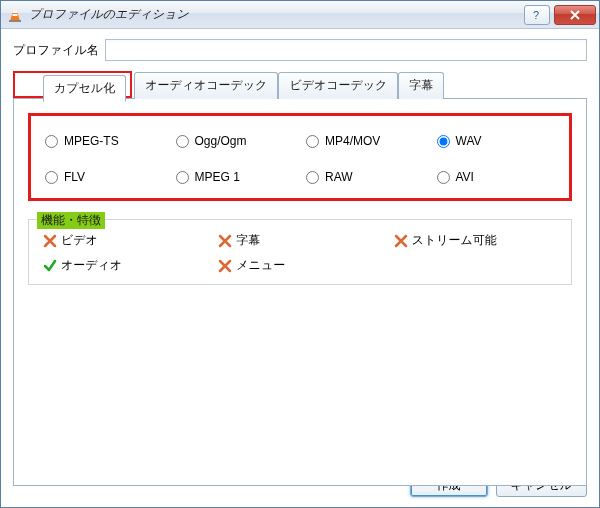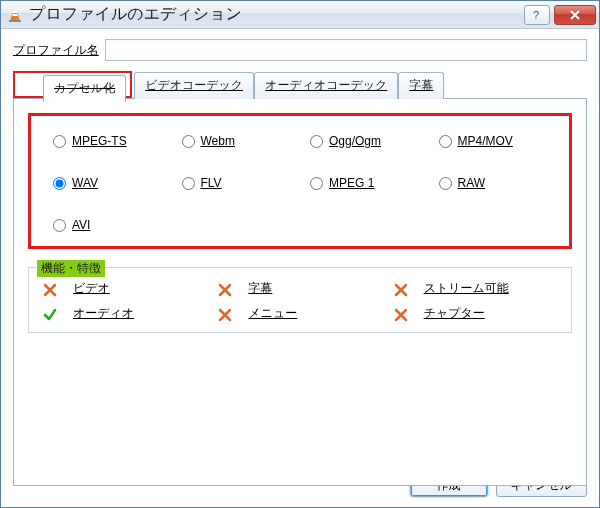--- a/index.html
+++ b/index.html
@@ -15,21 +15,21 @@
   
   .titlebar {
     height: 28px;
     background: linear-gradient(to bottom, #f8fafc 0%, #e6ecf3 45%, #d6e0ec 46%, #dfe8f2 100%);
     border-bottom: 1px solid #b8c6d6;
     display: flex; align-items: center;
     padding: 0 3px 0 6px;
     color: #1a1a1a;
   }
   .titlebar .app-icon { width:16px; height:16px; margin-right:6px; display:flex; align-items:center; justify-content:center;}
-  .titlebar .title { flex:1; font-size:16px; }
+  .titlebar .title { flex:1; font-size:12px;font-style:italic; }
   .tbtn { height:20px; margin-left:4px; border:1px solid #8fa6bd; border-radius:3px;
     background:linear-gradient(to bottom,#fdfefe,#e4ecf5); display:flex; align-items:center; justify-content:center; }
   .tbtn.help { width:26px; }
   .tbtn.close { width:42px; background:linear-gradient(to bottom,#e78f85,#d1584c 45%,#c23c2f 46%,#cf4f42);
     border-color:#9c3e34; color:#fff; }
   .tbtn svg { display:block; }
 
   .client { padding: 10px 12px 12px 12px; }
 
   .row-name { display:flex; align-items:center; margin-bottom:10px; }
@@ -59,43 +59,43 @@
 
   .tabpanel {
     border:1px solid #9fb3c8; background:#fff;
     padding:14px 14px 12px 14px;
     position:relative; z-index:1;
     height: 388px;
   }
 
   .radio-area {
     border:3px solid #e51b1b;
-    padding:18px 14px 14px 22px;
+    padding:18px 14px 14px 14px;
     display:grid;
     grid-template-columns: repeat(4, 1fr);
-    gap: 28px 12px;
+    gap: 22px 12px;
   }
   .ropt { display:flex; align-items:center; gap:6px; }
   .ropt input { margin:0; }
 
   .features {
     margin-top:18px;
     border:1px solid #cfd8e2;
     padding:12px 14px 10px 14px;
     position:relative;
   }
   .features .legend {
     position:absolute; top:-8px; left:8px; background:#84cc16; padding:0 4px;
     color:#1a1a1a;
   }
   .feat-grid {
     display:grid; grid-template-columns: repeat(3,1fr);
     gap:8px 12px;
   }
-  .feat { display:flex; align-items:flex-end; gap:16px; }
+  .feat { display:flex; align-items:center; gap:4px; }
   .mk { width:14px; height:14px; display:inline-flex; align-items:center; justify-content:center; }
   .mk.x svg path { stroke:#d63; }
   .mk.ok svg path { stroke:#2a2; }
 
   .footer {
     position:absolute; right:12px; bottom:10px;
     display:flex; gap:8px;
   }
   .btn {
     min-width:78px; height:24px;
@@ -125,46 +125,42 @@
         <text x="1" y="10" font-size="11" fill="#3a5a7a" font-family="sans-serif">?</text>
       </svg>
   </div>
   <div class="tbtn close">
     <svg width="12" height="10" viewBox="0 0 12 10">
       <path d="M2 1 L10 9 M10 1 L2 9" stroke="#fff" stroke-width="2"></path>
     </svg>
   </div>
 </div>
 
-<div class="client" style="position:relative; height:calc(100% - 28px);text-decoration:underline;">
+<div class="client" style="position:relative; height:calc(100% - 28px);">
 
   <div class="row-name">
     <label>プロファイル名</label>
     <input type="text" value="" style="">
   </div>
 
   <div class="tabstrip">
     <span class="tab-highlight">
       <span class="tab active">カプセル化</span>
     </span>
+    <span class="tab">オーディオコーデック</span>
     <span class="tab">ビデオコーデック</span>
-    <span class="tab">オーディオコーデック</span>
     <span class="tab">字幕</span>
   </div>
 
   <div class="tabpanel">
 
     <div class="radio-area" id="radio-area">
         <label class="ropt">
           <input type="radio" name="fmt" style="">
           <span>MPEG-TS</span>
-        </label>
-        <label class="ropt">
-          <input type="radio" name="fmt" style="">
-          <span>Webm</span>
         </label>
         <label class="ropt">
           <input type="radio" name="fmt" style="">
           <span>Ogg/Ogm</span>
         </label>
         <label class="ropt">
           <input type="radio" name="fmt" style="">
           <span>MP4/MOV</span>
         </label>
         <label class="ropt">
@@ -225,28 +221,20 @@
             <span>オーディオ</span>
           </div>
           <div class="feat">
             <span class="mk x">
               <svg width="14" height="14" viewBox="0 0 14 14">
                 <path d="M2 2 L12 12 M12 2 L2 12" stroke="#d6402b" stroke-width="2.5" stroke-linecap="round"></path>
               </svg>
             </span>
             <span>メニュー</span>
           </div>
-          <div class="feat">
-            <span class="mk x">
-              <svg width="14" height="14" viewBox="0 0 14 14">
-                <path d="M2 2 L12 12 M12 2 L2 12" stroke="#d6402b" stroke-width="2.5" stroke-linecap="round"></path>
-              </svg>
-            </span>
-            <span>チャプター</span>
-          </div>
         </div>
     </div>
 
   </div>
 
   <div class="footer">
     <button class="btn default">作成</button>
     <button class="btn">キャンセル</button>
   </div>
 

